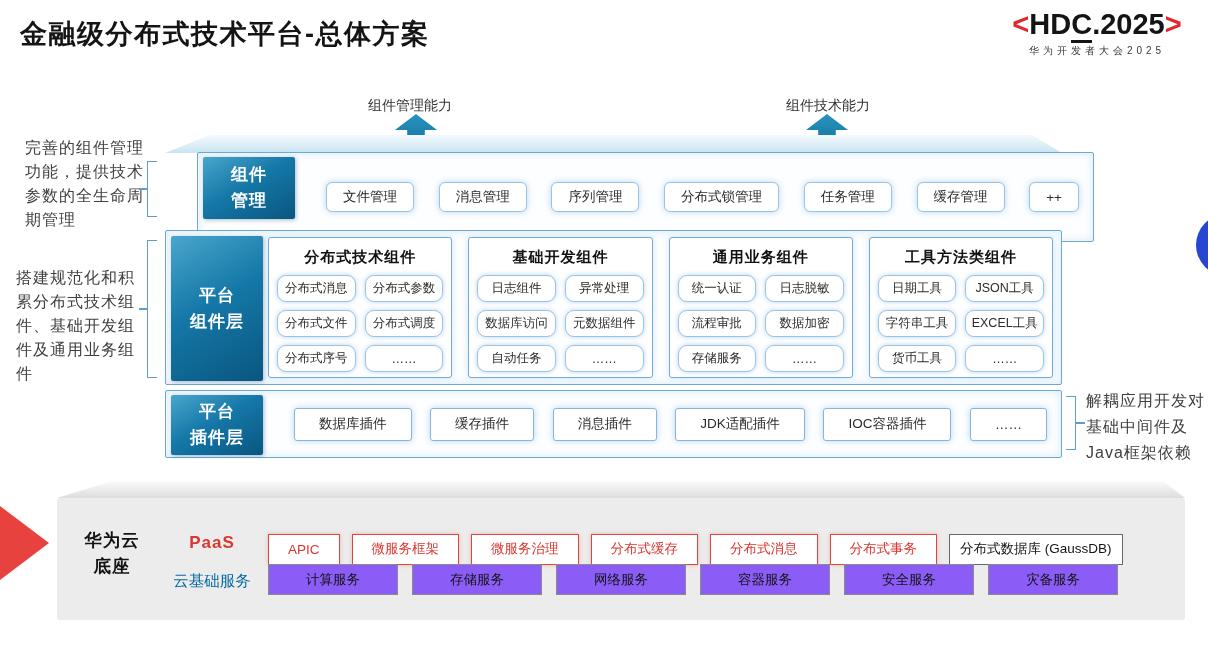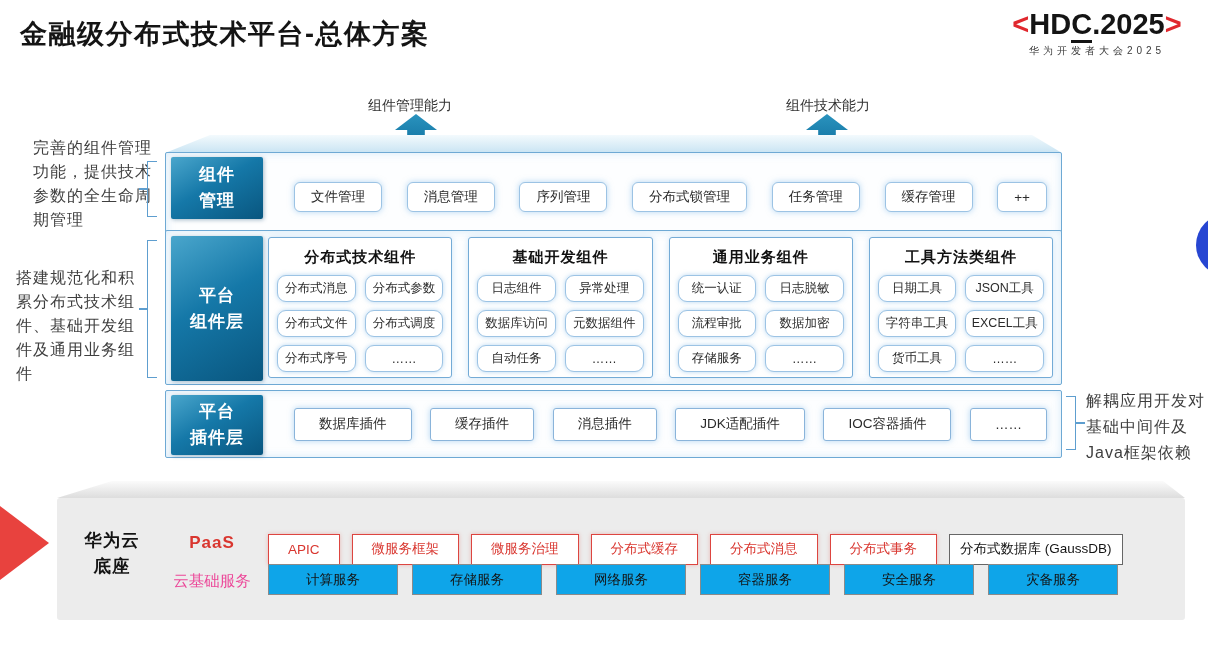--- a/index.html
+++ b/index.html
@@ -12,40 +12,40 @@
   .title { position:absolute; left:20px; top:16px; font-size:27px; font-weight:bold;
            letter-spacing:1.5px; color:#141414; }
   .logo { position:absolute; right:6px; top:8px; width:210px; text-align:center; }
   .logo-line1 { font-size:29px; font-weight:bold; color:#141414; white-space:nowrap; }
   .logo-bracket { color:#e0282e; }
   .logo-c { border-bottom:3px solid #141414; }
   .logo-line2 { font-size:10px; letter-spacing:4px; color:#3a3a3a; margin-top:3px; }
   
   .note { position:absolute; font-size:16px; color:#3f3f3f; line-height:24px;
           letter-spacing:1px; }
-  .note-left1 { left:33px; top:136px; width:132px; }
+  .note-left1 { left:25px; top:136px; width:132px; }
   .note-left2 { left:16px; top:266px; width:132px; }
   .note-right { left:1086px; top:388px; width:120px; text-align:left; line-height:26px; }
   
   .arrow-label { position:absolute; font-size:14px; color:#333; white-space:nowrap; }
   .block-arrow-up { position:absolute; width:42px; height:38px;
     background:linear-gradient(180deg,#2a93be,#0e6d9c);
     clip-path:polygon(50% 0,100% 42%,71% 42%,71% 100%,29% 100%,29% 42%,0 42%); }
   
   .topface-blue { position:absolute; left:165px; top:135px; width:897px; height:18px;
     background:linear-gradient(180deg,#f3fafd,#c9e4f3);
     clip-path:polygon(45px 0,calc(100% - 30px) 0,100% 100%,0 100%); }
   .topface-gray { position:absolute; left:57px; top:481px; width:1128px; height:17px;
     background:linear-gradient(180deg,#fbfbfb,#dddddd);
     clip-path:polygon(55px 0,calc(100% - 22px) 0,100% 100%,0 100%); }
   
   .layer-row { position:absolute; left:165px; width:897px; background:#fdfeff;
     border:1.5px solid #6ea9d4; border-radius:2px;
     box-shadow:inset 0 0 8px rgba(140,195,235,.35); }
-  .row1 { top:152px; height:90px; }
+  .row1 { top:152px; height:90px;margin-left:32px; }
   .row2 { top:230px; height:155px; }
   .row3 { top:390px; height:68px; }
   .layer-label { position:absolute; left:5px; width:92px; border-radius:2px;
     background:linear-gradient(150deg,#4aa6cc 0%,#1578a8 45%,#09567f 100%);
     color:#ffffff; font-weight:bold; font-size:17px; line-height:26px;
     display:flex; flex-direction:column; align-items:center; justify-content:center;
     box-shadow:1px 1px 4px rgba(0,60,100,.35); letter-spacing:1px; }
   .row1 .layer-label { top:4px; height:62px; }
   .row2 .layer-label { top:5px; height:145px; }
   .row3 .layer-label { top:4px; height:60px; }
@@ -82,33 +82,33 @@
   
   .foundation { position:absolute; left:57px; top:498px; width:1128px; height:122px;
     background:#ececec; border-radius:3px; }
   .red-pointer { position:absolute; left:0; top:506px; width:49px; height:74px;
     background:#e8423e; clip-path:polygon(0 0,100% 50%,0 100%); }
   .hw-label { position:absolute; left:66px; top:527px; width:92px; text-align:center;
     font-size:17.5px; font-weight:bold; color:#141414; line-height:26px; letter-spacing:1px; }
   .paas-label { position:absolute; left:162px; top:533px; width:100px; text-align:center;
     font-size:17px; font-weight:bold; color:#d9362f; letter-spacing:1px; }
   .cloud-label { position:absolute; left:162px; top:571px; width:100px; text-align:center;
-    font-size:15.5px; color:#ec4899; }
+    font-size:15.5px; color:#0369a1; }
   .paas-row { position:absolute; left:268px; top:527px; right:90px; height:44px;
     display:flex; gap:12px; align-items:center; }
   .paas-list { display:contents; }
   .paas-box { background:#ffffff; border:1.5px solid #dd4540; color:#d9362f;
     font-size:13.5px; height:31px; padding:0 19px; display:flex; align-items:center;
     justify-content:center; white-space:nowrap; box-shadow:0 0 4px rgba(230,90,80,.35); }
   .db-box { background:#ffffff; border:1px solid #666; color:#141414; font-size:13.5px;
     height:31px; padding:0 10px; display:flex; align-items:center; justify-content:center;
     white-space:nowrap; }
   .cloud-row { position:absolute; left:268px; top:564px; width:850px; height:31px;
     display:flex; gap:14px; }
-  .cloud-box { flex:1; background:#0ea5e9; border:1px solid #8a8a8a; color:#141414;
+  .cloud-box { flex:1; background:#8b5cf6; border:1px solid #8a8a8a; color:#141414;
     font-size:13.5px; display:flex; align-items:center; justify-content:center;
     white-space:nowrap; }
 </style>
 </head>
 <body>
 
 <div class="title">金融级分布式技术平台-总体方案</div>
 <div class="logo">
   <div class="logo-line1"><span class="logo-bracket">&lt;</span><span>HD</span><span class="logo-c">C</span><span>.2025</span><span class="logo-bracket">&gt;</span></div>
   <div class="logo-line2">华为开发者大会2025</div>

